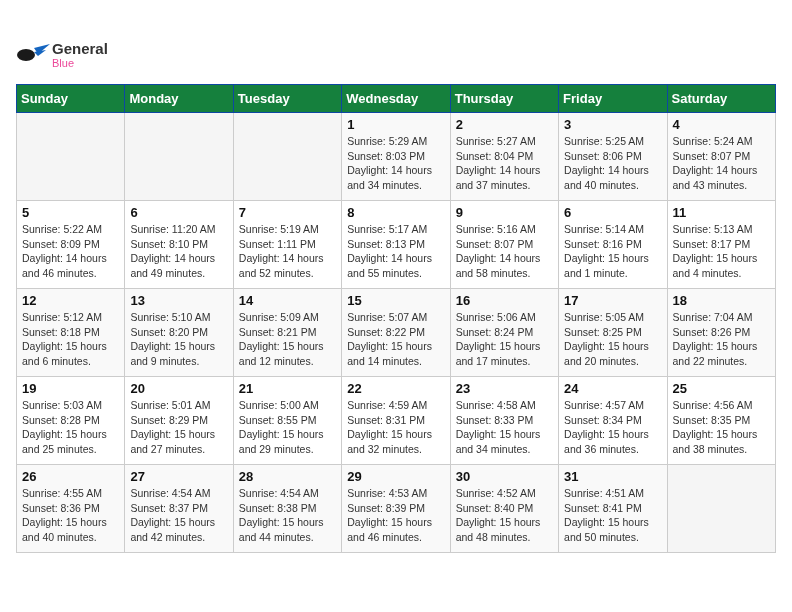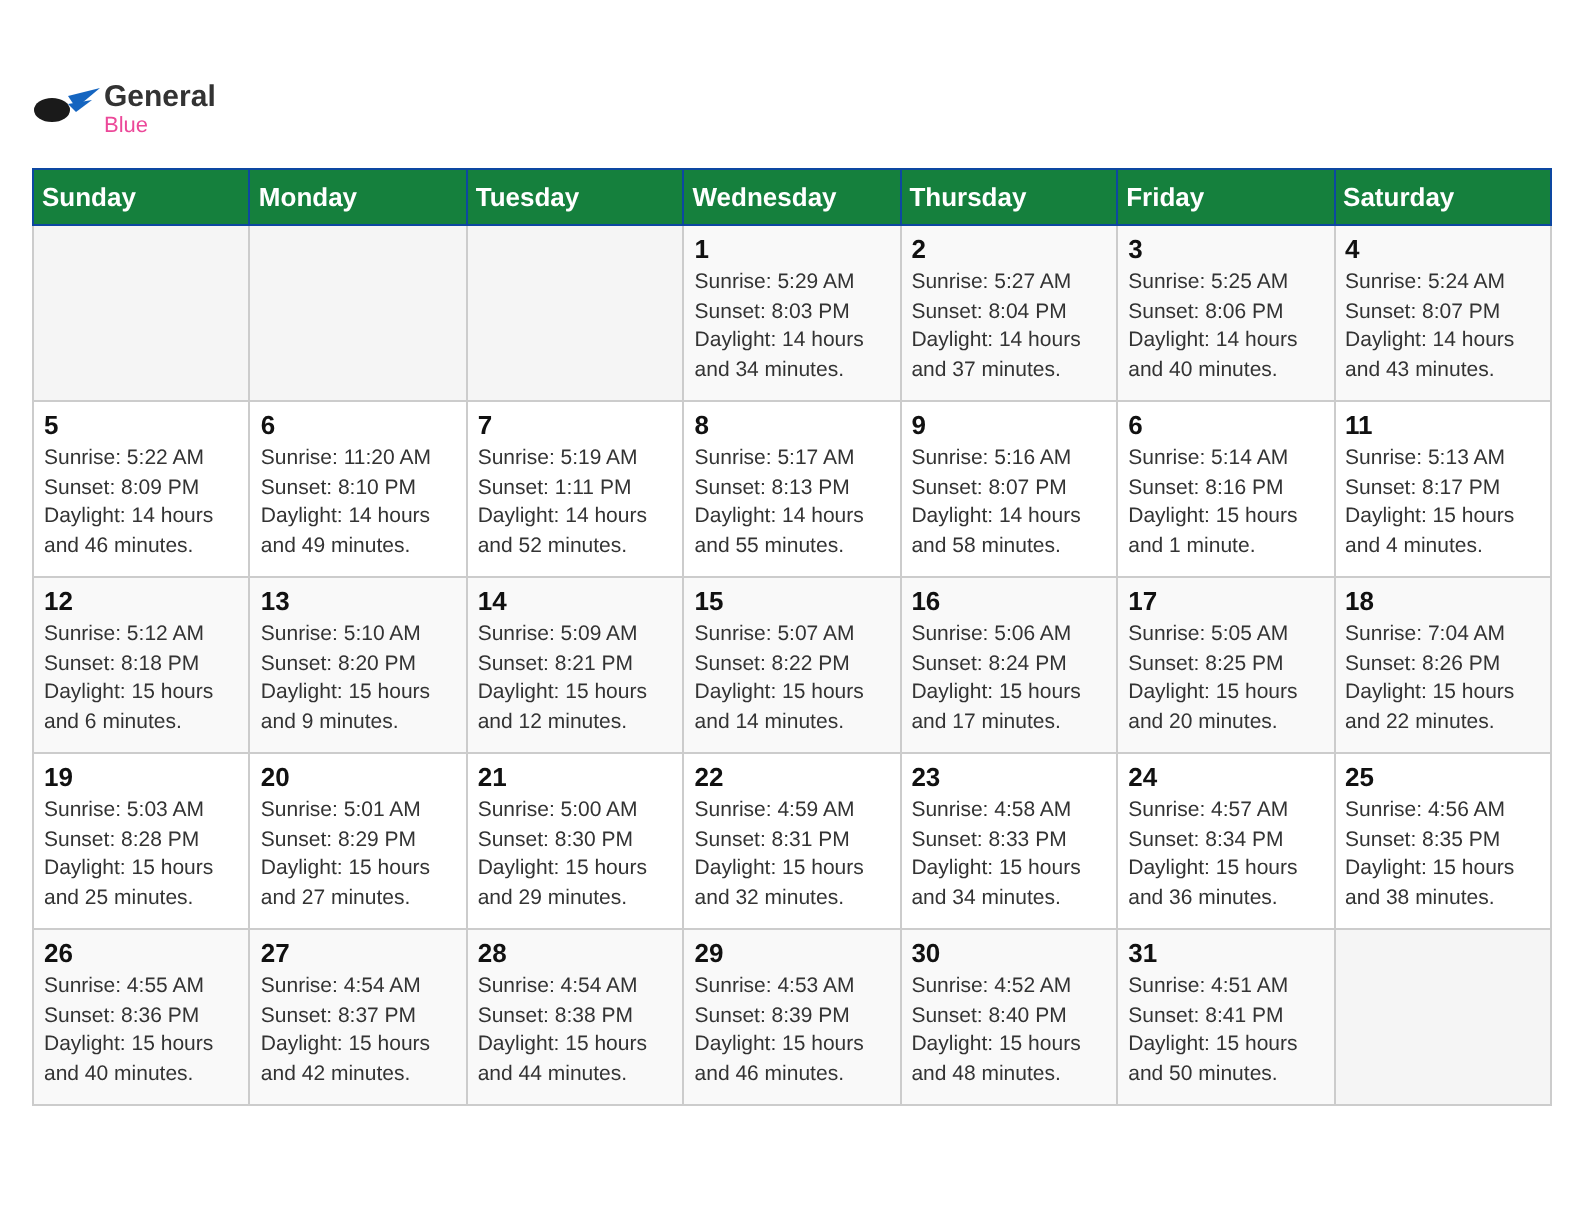--- a/index.html
+++ b/index.html
@@ -264,21 +264,21 @@
         <td>
           <span class="day-num">20</span>
           <div class="day-info">Sunrise: 5:01 AM
 Sunset: 8:29 PM
 Daylight: 15 hours
 and 27 minutes.</div>
         </td>
         <td>
           <span class="day-num">21</span>
           <div class="day-info">Sunrise: 5:00 AM
-Sunset: 8:30 PM
+Sunset: 8:55 PM
 Daylight: 15 hours
 and 29 minutes.</div>
         </td>
         <td>
           <span class="day-num">22</span>
           <div class="day-info">Sunrise: 4:59 AM
 Sunset: 8:31 PM
 Daylight: 15 hours
 and 32 minutes.</div>
         </td>

